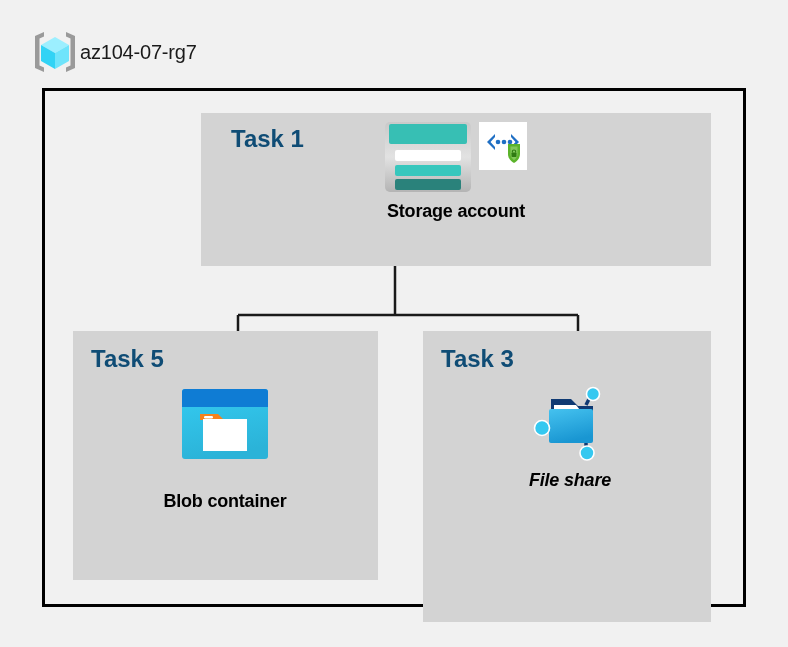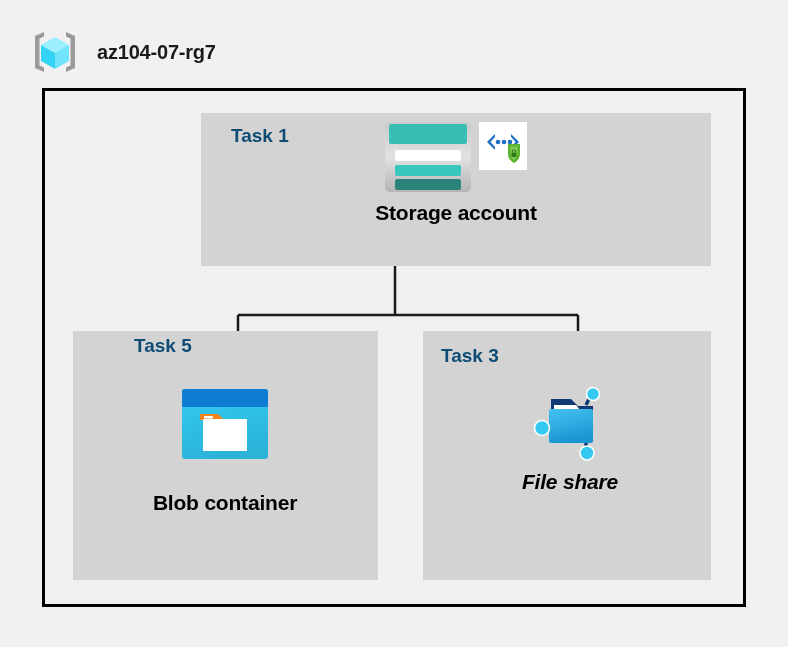--- a/index.html
+++ b/index.html
@@ -25,23 +25,22 @@
     height: 52px;
     display: flex;
     align-items: center;
   }
   #rg-icon {
     width: 50px;
     height: 50px;
     flex: 0 0 50px;
   }
   #rg-title {
-    margin-left: 17px;
     font-size: 20px;
-    font-weight: bold;
+    font-weight: normal;
     color: #1a1a1a;
     letter-spacing: -0.2px;
     white-space: nowrap;
   }
 
   
   #rg-frame {
     position: absolute;
     left: 42px;
     top: 88px;
@@ -67,43 +66,43 @@
   #panel-task5 {
     left: 28px;
     top: 240px;
     width: 305px;
     height: 249px;
   }
   #panel-task3 {
     left: 378px;
     top: 240px;
     width: 288px;
-    height: 249px;
+    height: 291px;
   }
   .task-label {
     position: absolute;
-    font-size: 19px;
+    font-size: 24px;
     font-weight: bold;
     color: #0f4c75;
     white-space: nowrap;
   }
   #label-task1 { left: 30px; top: 12px; }
-  #label-task5 { left: 18px; top: 4px; margin-left: 43px; }
+  #label-task5 { left: 18px; top: 14px; }
   #label-task3 { left: 18px; top: 14px; }
 
   
   .node {
     position: absolute;
     display: flex;
     flex-direction: column;
     align-items: center;
   }
   .node-caption {
     margin-top: 9px;
-    font-size: 21px;
+    font-size: 18px;
     font-weight: bold;
     color: #000000;
     white-space: nowrap;
     letter-spacing: -0.2px;
   }
   #node-storage {
     left: 120px;
     top: 9px;
     width: 270px;
   }

